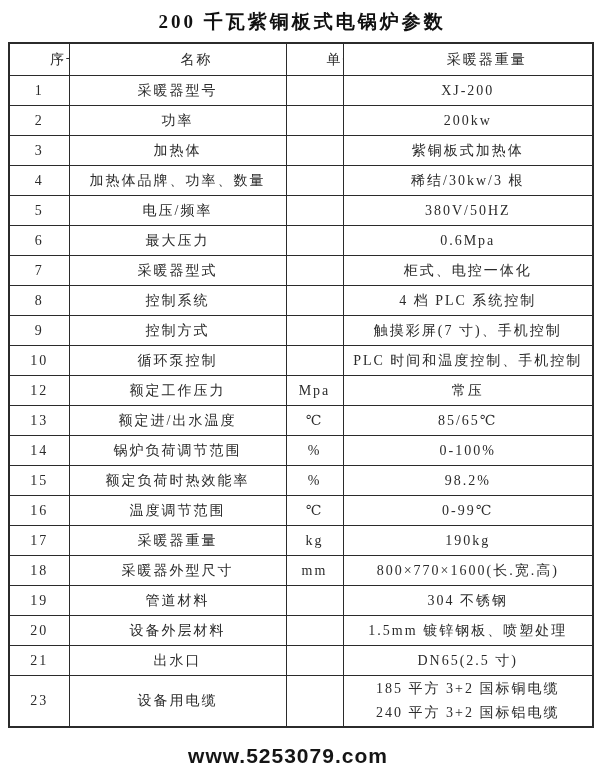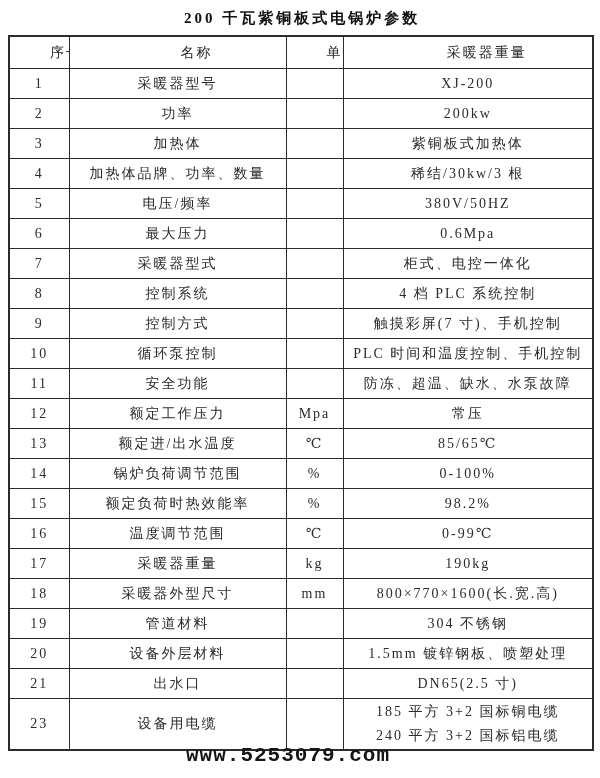--- a/index.html
+++ b/index.html
@@ -11,21 +11,21 @@
     width: 600px;
     height: 778px;
     position: relative;
     overflow: hidden;
     font-family: "Liberation Serif", "DejaVu Serif", serif;
     color: #2b2b2b;
   }
   .title {
     margin: 9px 0 7px 4px;
     text-align: center;
-    font-size: 15px;
+    font-size: 19px;
     font-weight: bold;
     letter-spacing: 3px;
     color: #111111;
   }
   table.spec-table {
     border-collapse: collapse;
     table-layout: fixed;
     width: 584px;
     margin: 0 8px;
     border: 2px solid #2b2b2b;
@@ -49,21 +49,21 @@
   .spec-table thead th { height: 29px; padding-left: 40px; }
   .spec-table td .line {
     line-height: 24px;
     white-space: nowrap;
   }
   .watermark {
     position: absolute;
     left: 288px;
     top: 744px;
     transform: translateX(-50%);
-    font-family: Liberation Mono, monospace;
+    font-family: Liberation Sans, sans-serif;
     font-size: 21px;
     font-weight: bold;
     letter-spacing: 1px;
     color: #151515;
     white-space: nowrap;
     z-index: 5;
   }
 </style>
 </head>
 <body>
@@ -141,26 +141,20 @@
           <td></td>
           <td>触摸彩屏(7 寸)、手机控制</td>
         </tr>
         <tr>
           <td>10</td>
           <td>循环泵控制</td>
           <td></td>
           <td>PLC 时间和温度控制、手机控制</td>
         </tr>
         <tr>
-          <td>11</td>
-          <td>安全功能</td>
-          <td></td>
-          <td>防冻、超温、缺水、水泵故障</td>
-        </tr>
-        <tr>
           <td>12</td>
           <td>额定工作压力</td>
           <td>Mpa</td>
           <td>常压</td>
         </tr>
         <tr>
           <td>13</td>
           <td>额定进/出水温度</td>
           <td>℃</td>
           <td>85/65℃</td>

